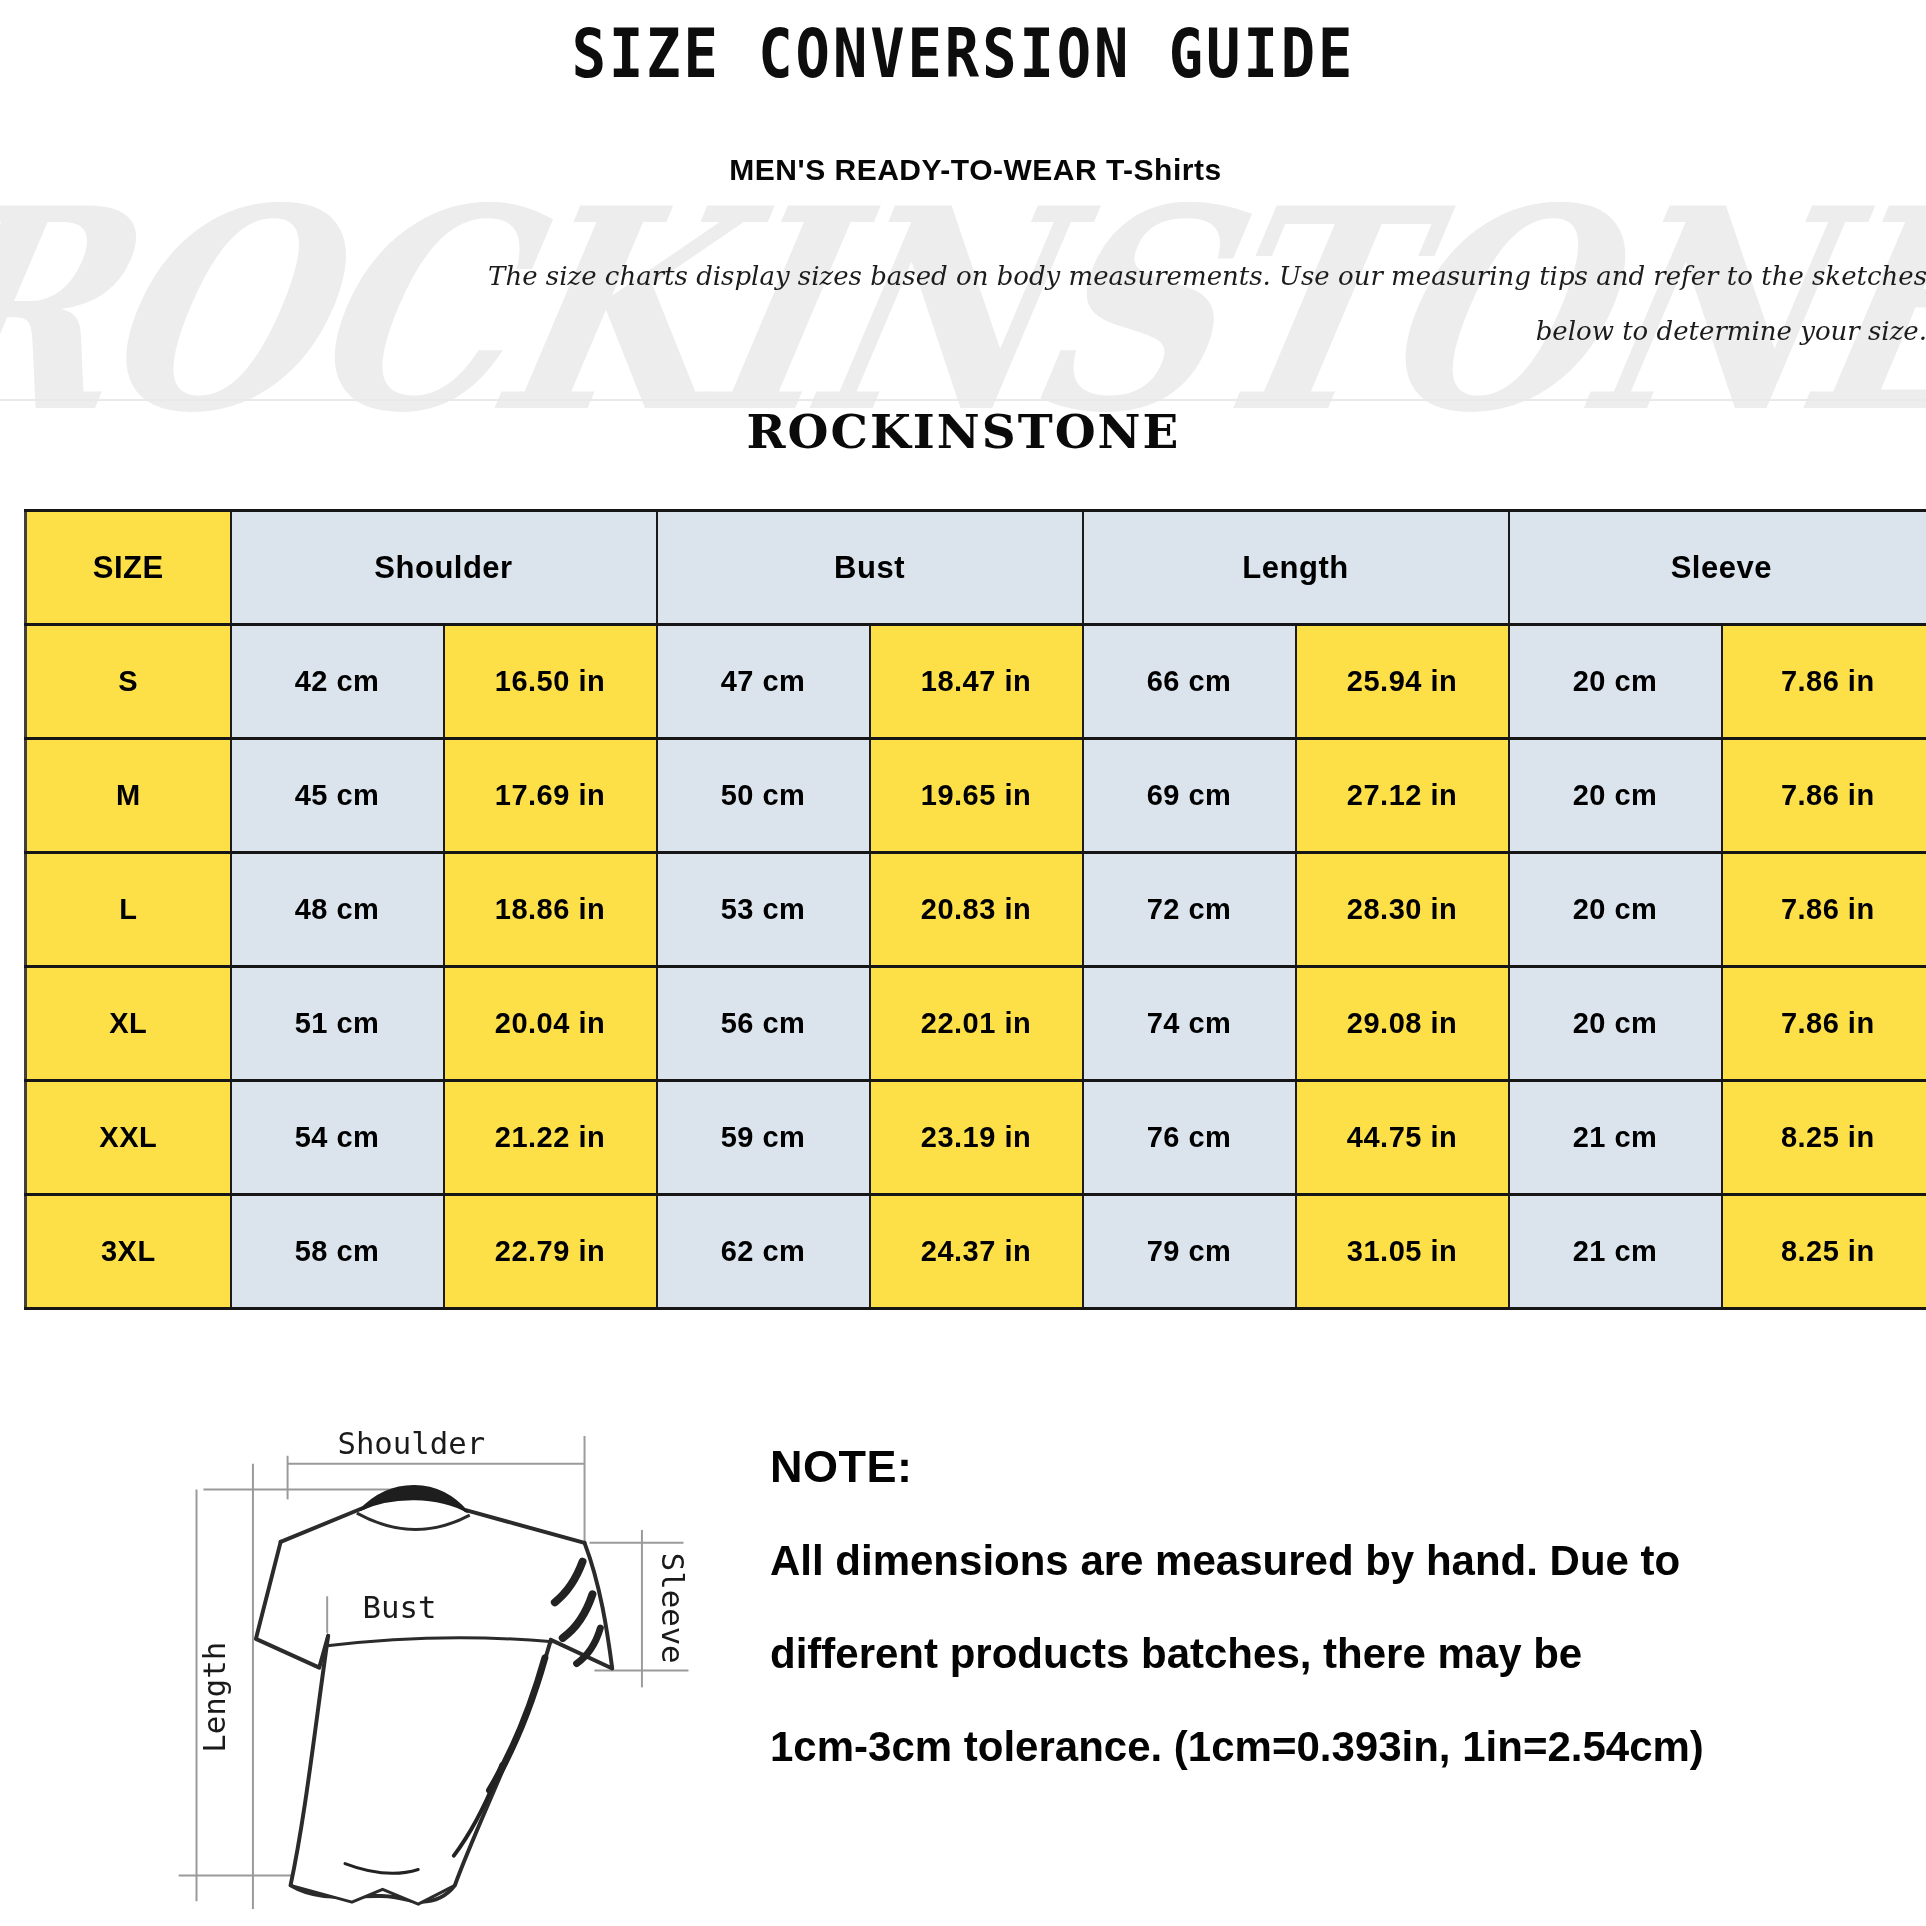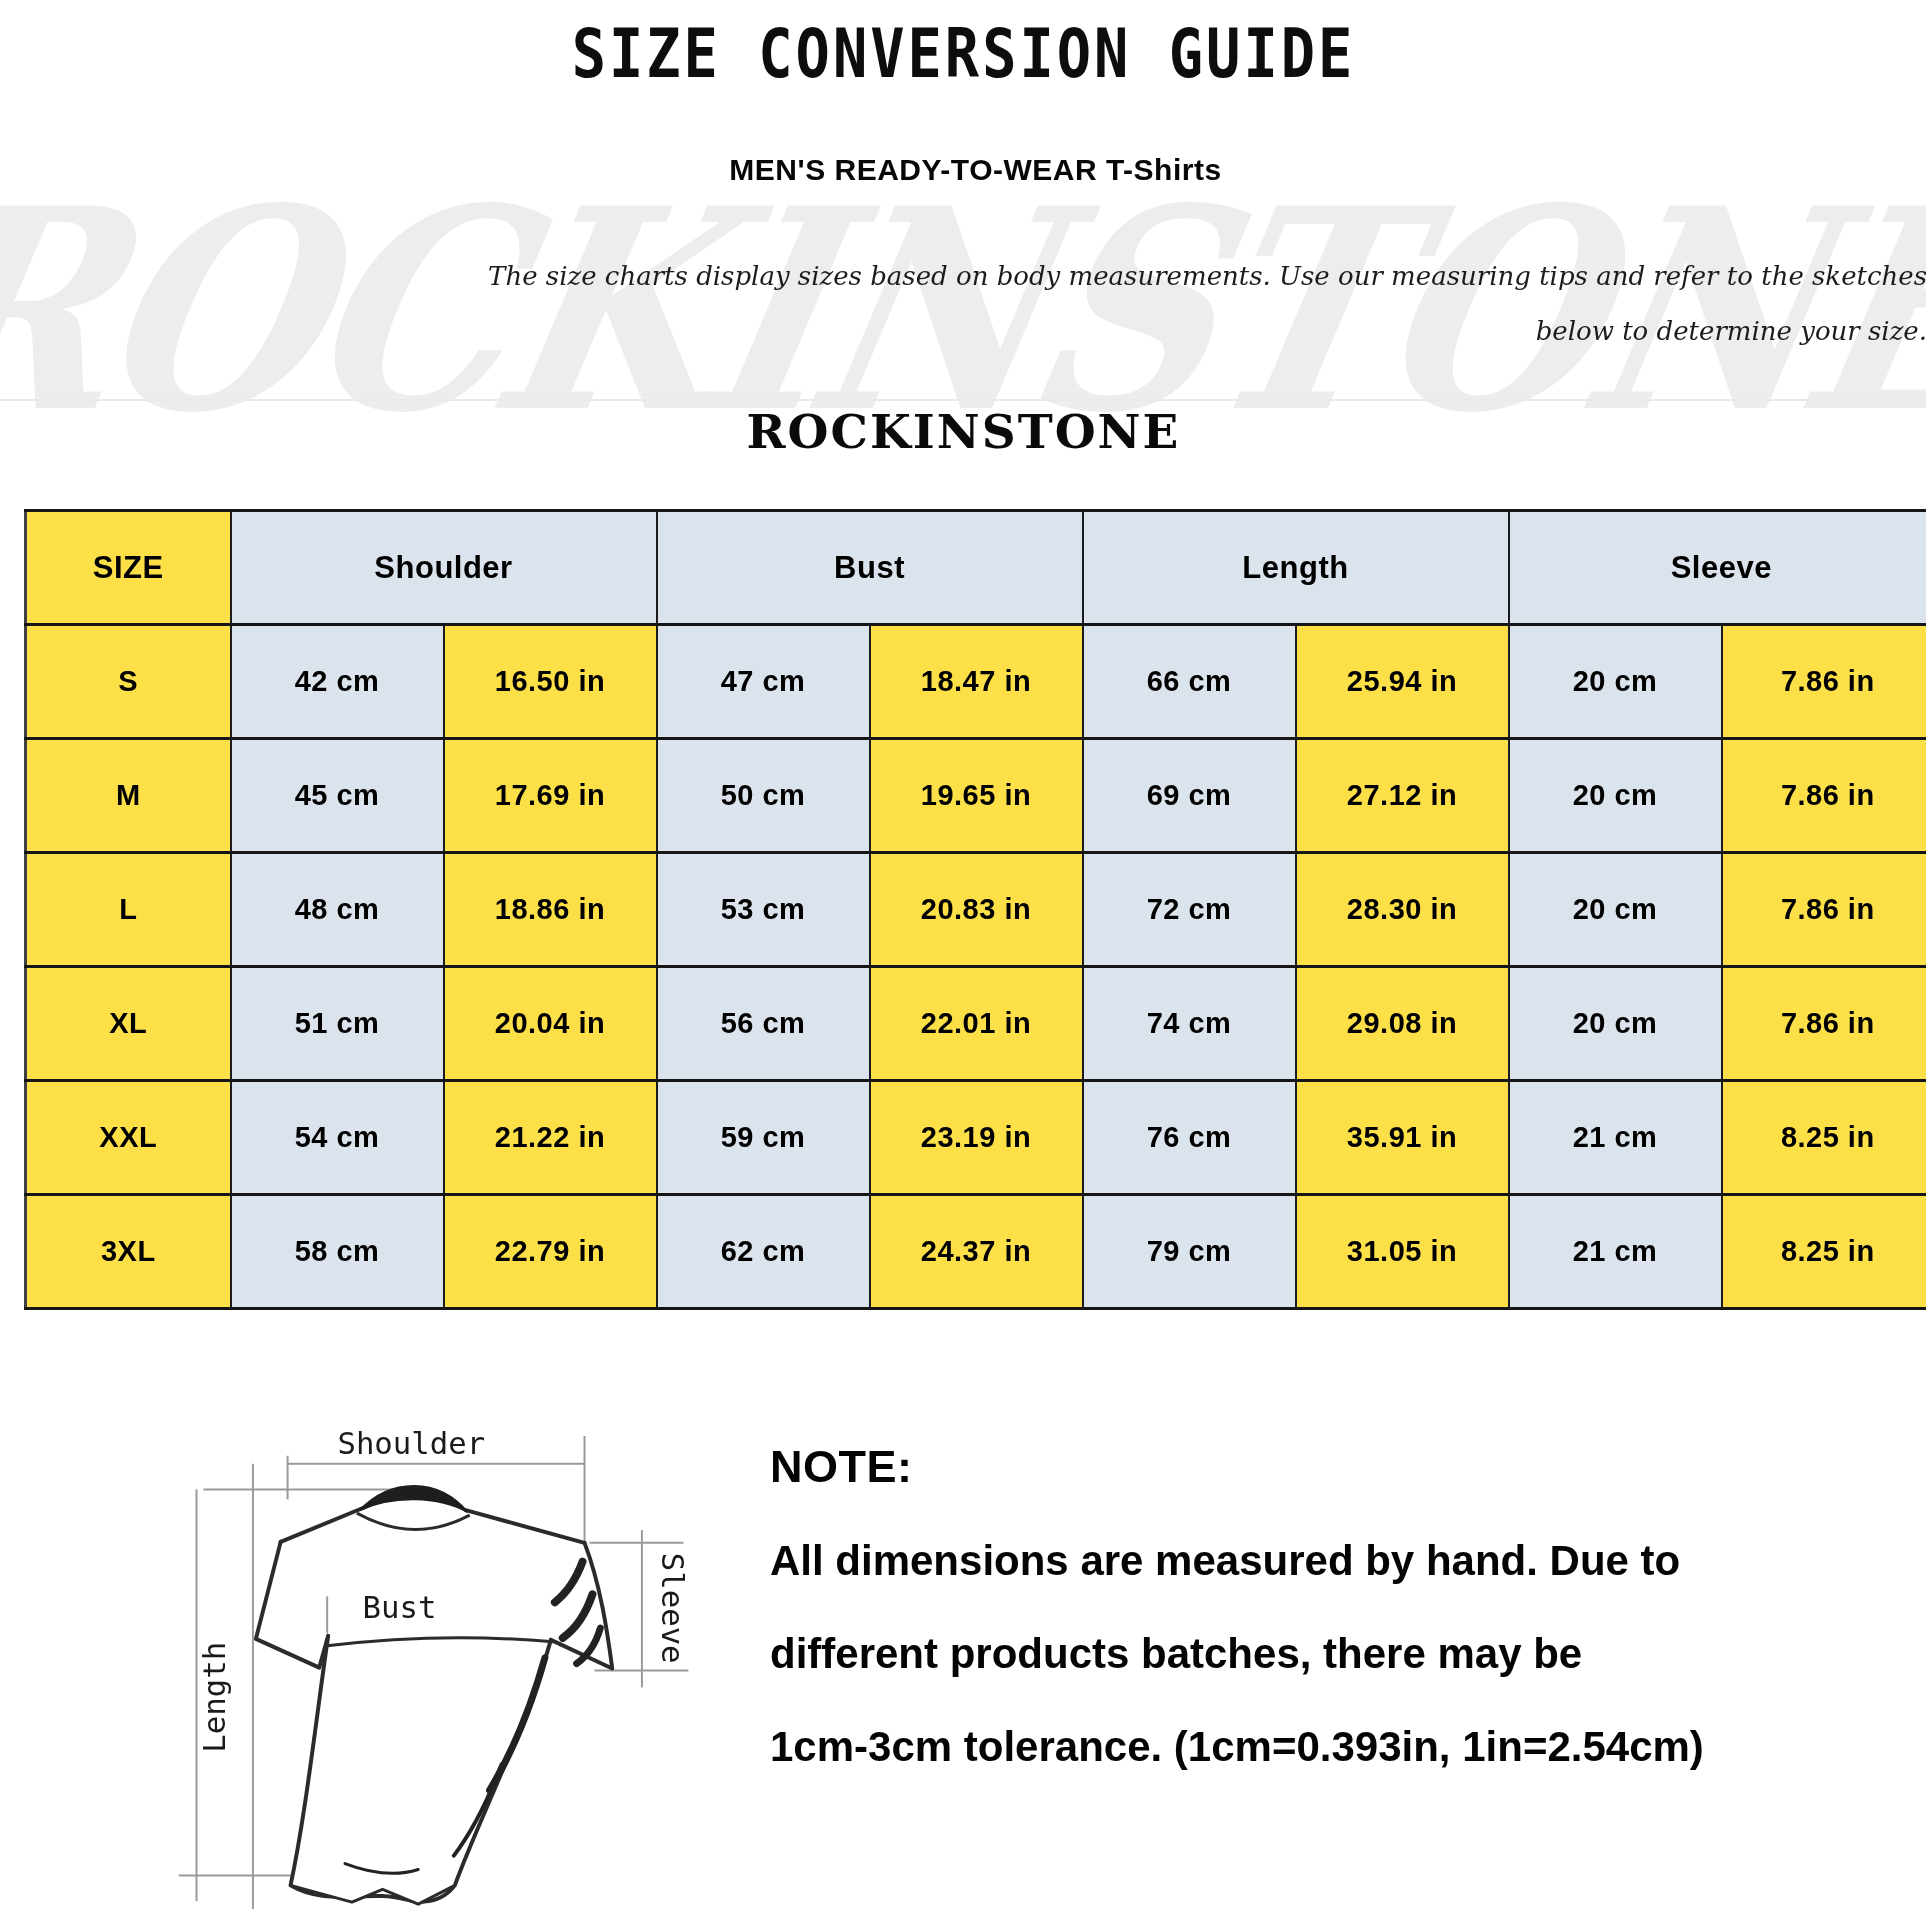--- a/index.html
+++ b/index.html
@@ -148,21 +148,21 @@
       <td class="cell blue">20 cm</td>
       <td class="cell">7.86 in</td>
     </tr>
     <tr>
       <td class="cell">XXL</td>
       <td class="cell blue">54 cm</td>
       <td class="cell">21.22 in</td>
       <td class="cell blue">59 cm</td>
       <td class="cell">23.19 in</td>
       <td class="cell blue">76 cm</td>
-      <td class="cell">35.91 in</td>
+      <td class="cell">44.75 in</td>
       <td class="cell blue">21 cm</td>
       <td class="cell">8.25 in</td>
     </tr>
     <tr>
       <td class="cell">3XL</td>
       <td class="cell blue">58 cm</td>
       <td class="cell">22.79 in</td>
       <td class="cell blue">62 cm</td>
       <td class="cell">24.37 in</td>
       <td class="cell blue">79 cm</td>

